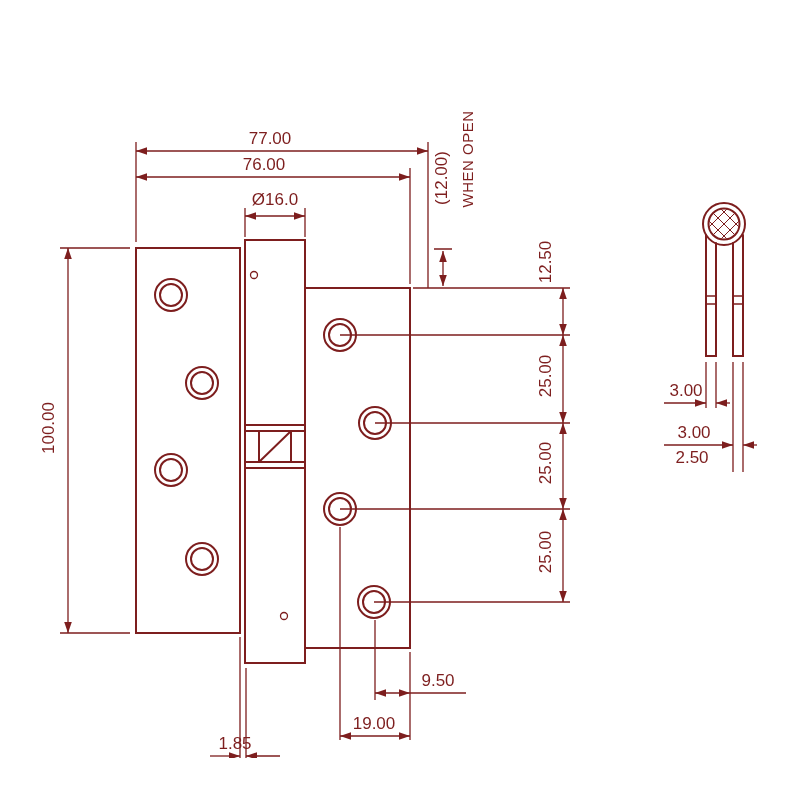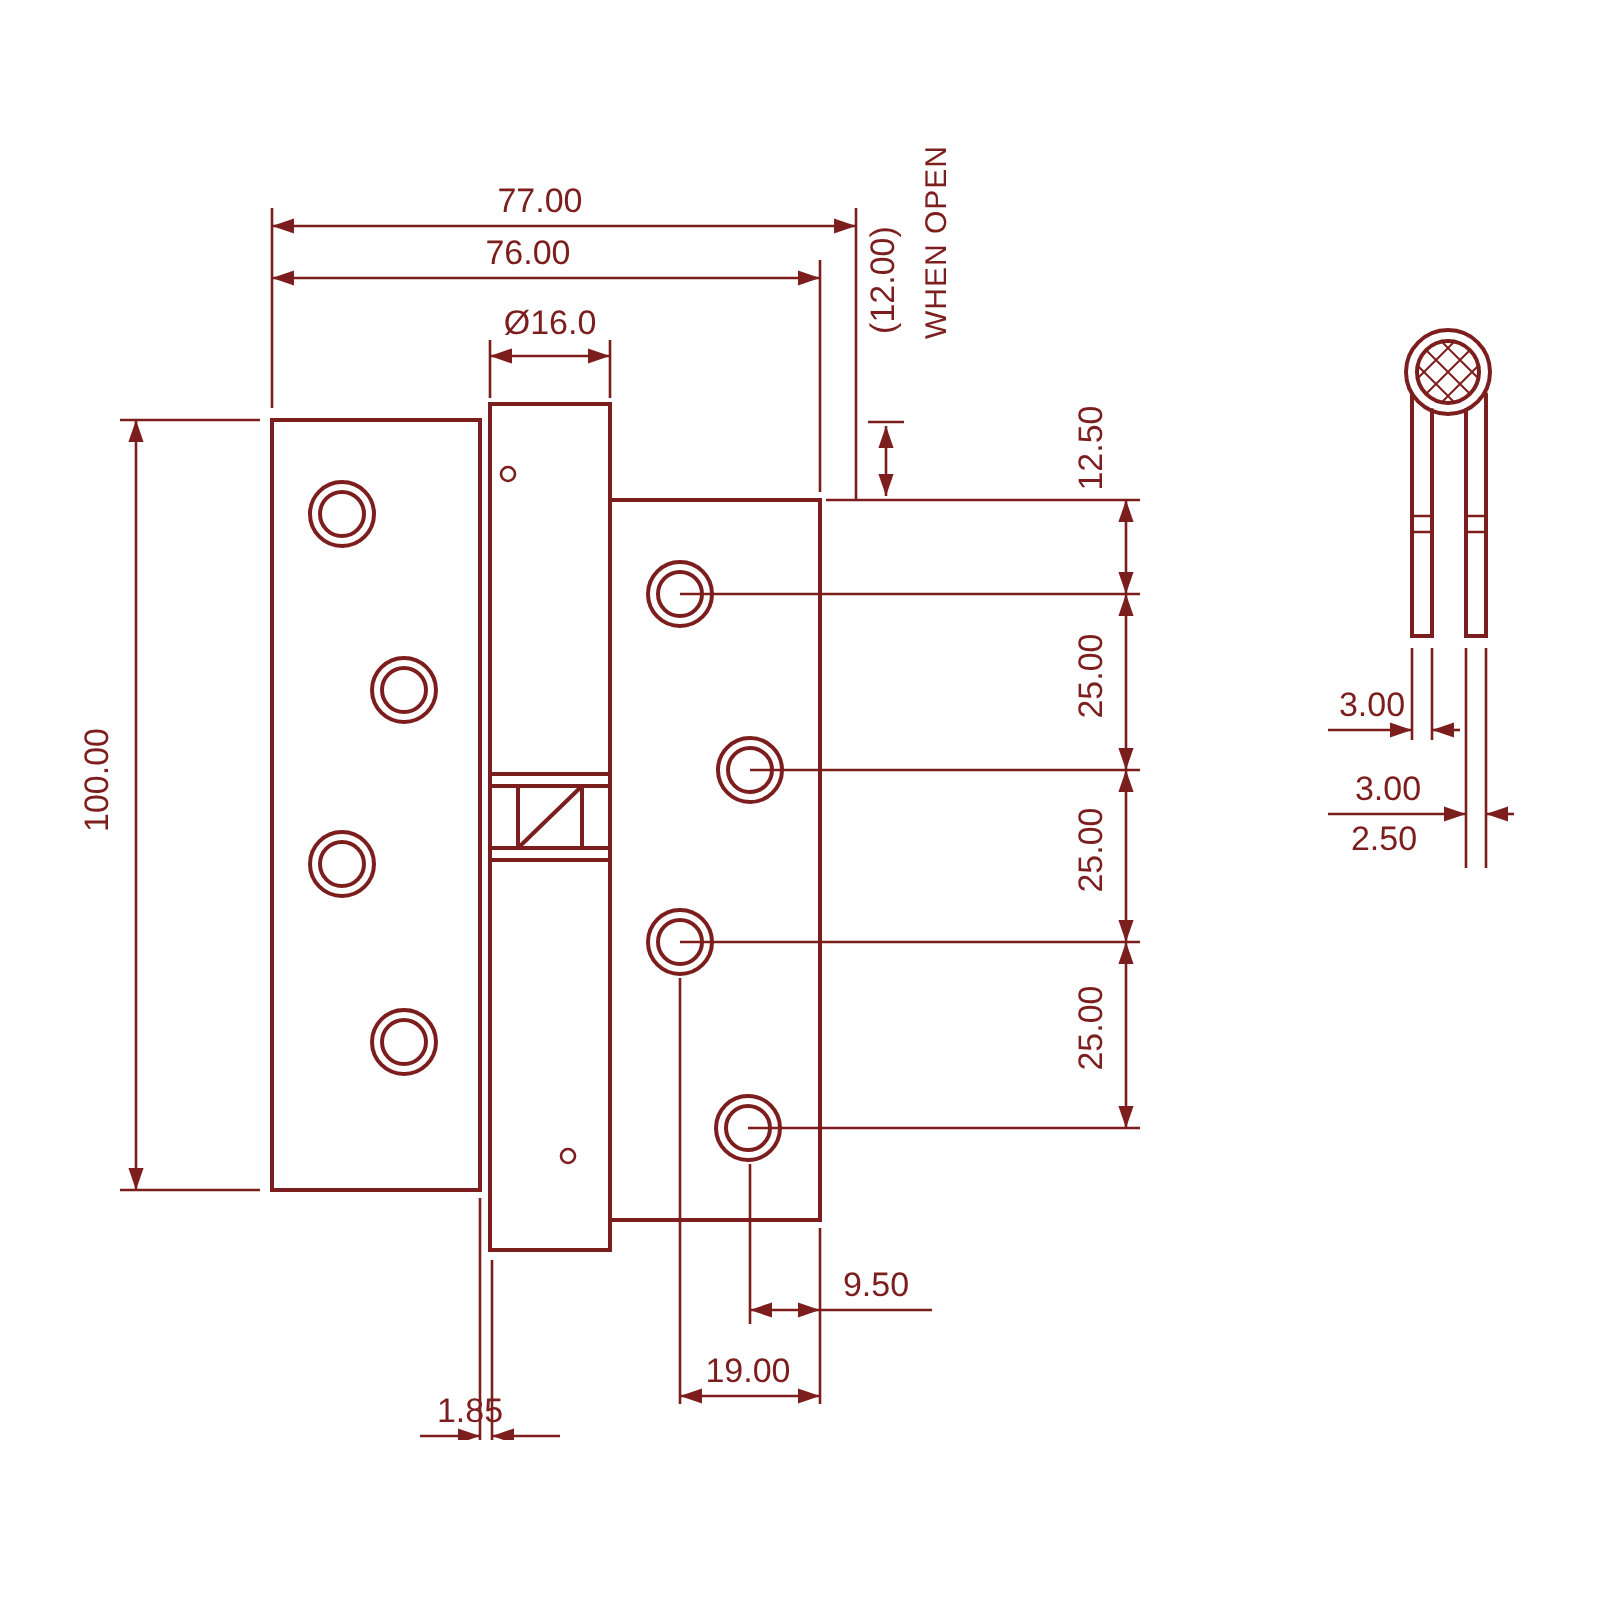--- a/index.html
+++ b/index.html
@@ -1,17 +1,17 @@
 <!DOCTYPE html>
 <html style="--line: #7d1e1e;"><head>
 <meta charset="utf-8">
 <style>
   :root { --line: #7d1e1e; }
   html, body { margin: 0; padding: 0; background: #ffffff; }
-  .page { width: 800px; height: 720px; position: relative; background: #ffffff; overflow: hidden; }
+  .page { width: 800px; height: 720px; position: relative; background: #ffffff; overflow: hidden; margin-top: 38px; }
   svg text {
     fill: var(--line);
     font-family: "Liberation Sans", sans-serif;
     font-size: 17px;
     text-anchor: middle;
   }
   svg text.small { font-size: 15px; letter-spacing: 0.5px; }
   .obj   { fill: none; stroke: var(--line); stroke-width: 2; stroke-linecap: round; }
   .thin  { fill: none; stroke: var(--line); stroke-width: 1.3; stroke-linecap: butt; }
   .hatch { fill: none; stroke: var(--line); stroke-width: 1; }

